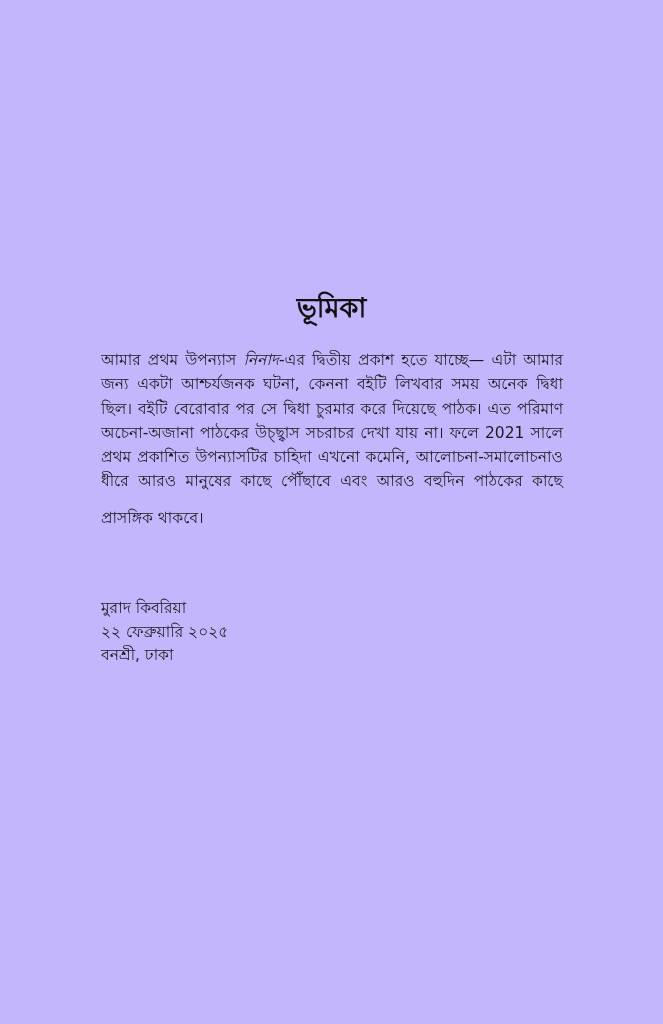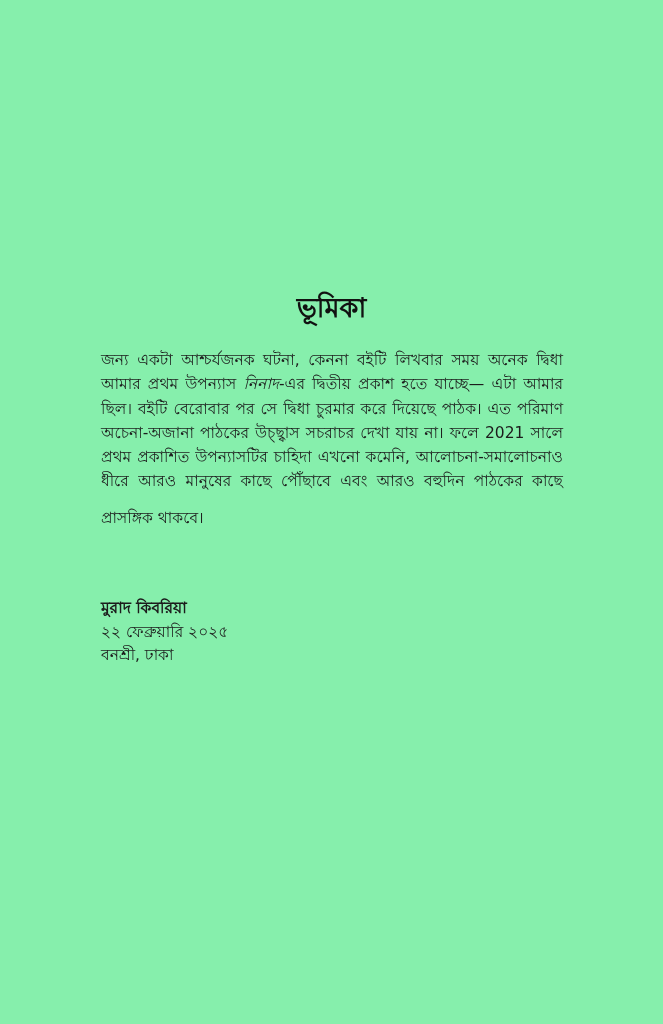--- a/index.html
+++ b/index.html
@@ -12,21 +12,21 @@
       height: 1024px;
       position: relative;
       overflow: hidden;
       font-family: "DejaVu Sans", "Liberation Sans", sans-serif;
       color: #1a1a1a;
     }
     .page {
       position: absolute;
       left: 0; top: 0;
       width: 663px; height: 1024px;
-      background: #86efac;
+      background: #c4b5fd;
     }
     .title {
       position: absolute;
       left: 0;
       width: 663px;
       top: 288px;
       text-align: center;
       font-size: 27px;
       font-weight: bold;
       line-height: 40px;
@@ -59,37 +59,37 @@
     }
     .signature {
       position: absolute;
       left: 101px;
       top: 597px;
       font-size: 15.5px;
       line-height: 23.5px;
       color: #1c1c1c;
     }
     .sig-name {
-      font-weight: bold;
+      font-weight: normal;
       display: block;
     }
     .sig-line {
       display: block;
     }
   </style>
 </head>
 <body>
 
 <div class="page">
 
   <div class="title">ভূমিকা</div>
 
   <div class="body-text">
+    <span class="line"><span>আমার প্রথম উপন্যাস </span><span class="ital">নিনাদ</span><span>-এর দ্বিতীয় প্রকাশ হতে যাচ্ছে— এটা আমার</span></span>
     <span class="line">জন্য একটা আশ্চর্যজনক ঘটনা, কেননা বইটি লিখবার সময় অনেক দ্বিধা</span>
-    <span class="line"><span>আমার প্রথম উপন্যাস </span><span class="ital">নিনাদ</span><span>-এর দ্বিতীয় প্রকাশ হতে যাচ্ছে— এটা আমার</span></span>
     <span class="line">ছিল। বইটি বেরোবার পর সে দ্বিধা চুরমার করে দিয়েছে পাঠক। এত পরিমাণ</span>
     <span class="line">অচেনা-অজানা পাঠকের উচ্ছ্বাস সচরাচর দেখা যায় না। ফলে 2021 সালে</span>
     <span class="line">প্রথম প্রকাশিত উপন্যাসটির চাহিদা এখনো কমেনি, আলোচনা-সমালোচনাও</span>
     <span class="line">ধীরে আরও মানুষের কাছে পৌঁছাবে এবং আরও বহুদিন পাঠকের কাছে</span>
     <span class="line last">প্রাসঙ্গিক থাকবে।</span>
   </div>
 
   <div class="signature">
     <span class="sig-name">মুরাদ কিবরিয়া</span>
     <span class="sig-line">২২ ফেব্রুয়ারি ২০২৫</span>

